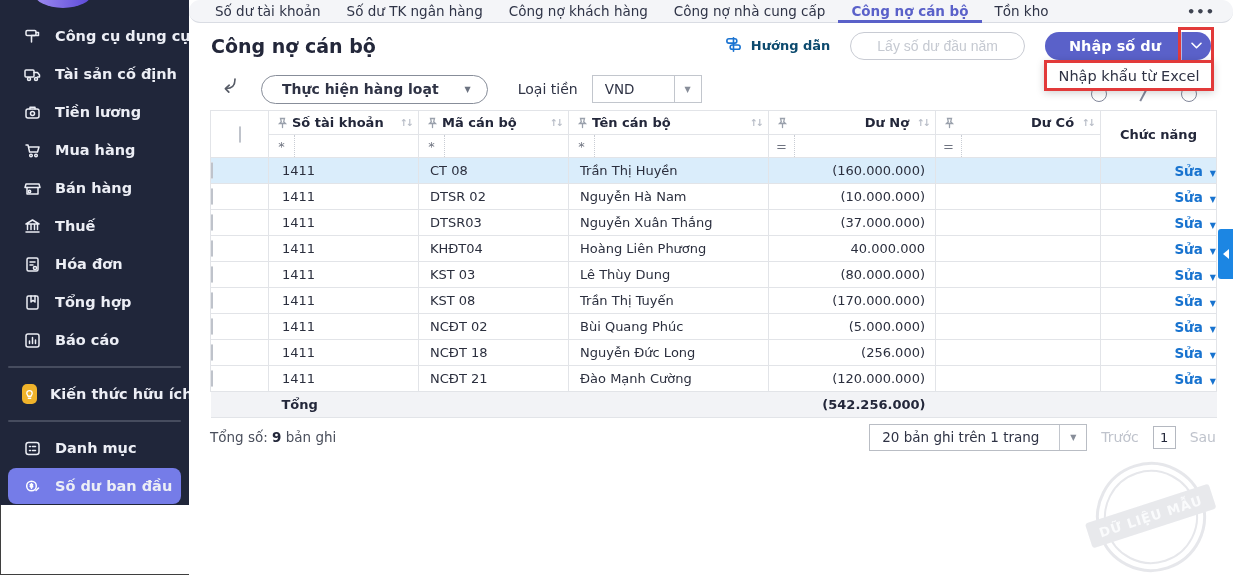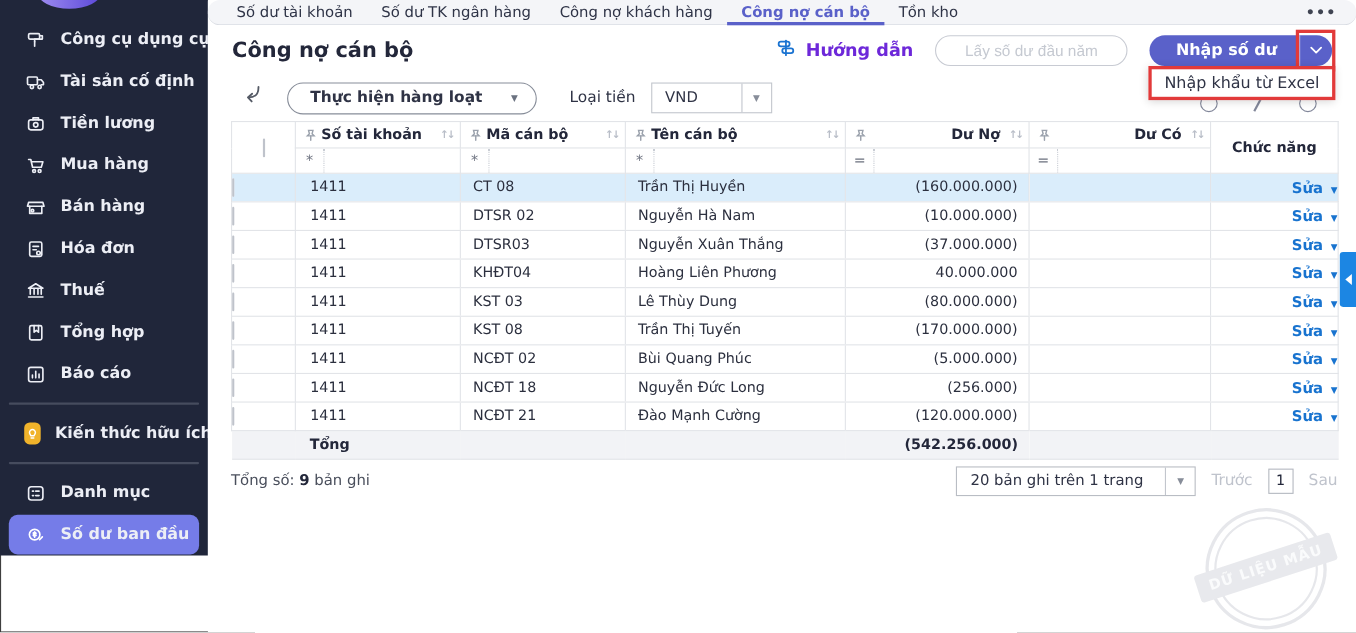--- a/index.html
+++ b/index.html
@@ -29,21 +29,21 @@
   .tabbar { display:flex; align-items:stretch; height:23px; background:#f4f5f8; border-bottom:1px solid #d9dce3; padding-left:13px;border-radius:11px; }
   .tab { display:flex; align-items:center; padding:0 13px; font-size:13.5px; color:#2f3447; cursor:pointer; position:relative; white-space:nowrap; }
   .tab.active { color:#5a61c9; font-weight:600; }
   .tab.active::after { content:""; position:absolute; left:0; right:0; bottom:-1px; height:3px; background:#5a61c9; }
   .tab-more { margin-left:auto; padding:0 18px; display:flex; align-items:center; color:#3f4452; font-size:13px; letter-spacing:1px; cursor:pointer; font-weight:700; }
 
   
   .page-header { display:flex; align-items:center; height:45px; padding:0 22px; }
   .page-title { font-size:19px; font-weight:700; color:#23273a; }
   .header-actions { margin-left:auto; display:flex; align-items:center; gap:20px; }
-  .guide { display:flex; align-items:center; gap:8px; color:#6d28d9; font-size:16px; font-weight:600; cursor:pointer; }
+  .guide { display:flex; align-items:center; gap:8px; color:#0c4a6e; font-size:13px; font-weight:600; cursor:pointer; }
   .btn-disabled { height:28px; padding:0 26px; border:1px solid #c8cbd3; border-radius:14px; background:#fff;
                   color:#c5c9d1; font-size:14px; display:flex; align-items:center; cursor:default; }
   .btn-import { position:relative; height:28px; display:flex; align-items:center; background:#5a61c9; border-radius:14px; color:#fff; cursor:pointer; }
   .btn-import-label { padding:0 20px 0 24px; font-size:14.5px; font-weight:700; }
   .btn-caret { width:30px; height:28px; display:flex; align-items:center; justify-content:center; border-left:1px solid rgba(255,255,255,.55); }
   .red-box-caret { position:absolute; top:-5px; right:-3px; width:36px; height:38px; border:3px solid #e23a3a; pointer-events:none; }
 
   
   .dropdown-panel { position:absolute; top:60px; right:19px; width:170px; height:31px; background:#fff;
                     border:3px solid #e23a3a; box-shadow:0 2px 8px rgba(0,0,0,.18); z-index:20;
@@ -183,37 +183,37 @@
               <path d="M3 5h13l1 3.5H2z"></path>
               <circle cx="6.5" cy="12.5" r="1.2"></circle>
             </svg>
         </span>
         <span>Bán hàng</span>
       </div>
 
       <div class="sb-item">
         <span class="sb-ico">
           <svg viewBox="0 0 19 19" fill="none" stroke="#eceef5" stroke-width="1.5" stroke-linecap="round" stroke-linejoin="round">
+              <path d="M9.5 3L3 7h13z"></path>
+              <path d="M4.5 7.5v5M8 7.5v5M11.5 7.5v5M14.5 7.5v5"></path>
+              <path d="M3 15h13"></path>
+            </svg>
+        </span>
+        <span>Thuế</span>
+      </div>
+
+      <div class="sb-item">
+        <span class="sb-ico">
+          <svg viewBox="0 0 19 19" fill="none" stroke="#eceef5" stroke-width="1.5" stroke-linecap="round" stroke-linejoin="round">
               <rect x="4" y="3" width="11" height="13" rx="1.5"></rect>
               <path d="M7 7h5M7 10h3"></path>
               <circle cx="12" cy="13" r="1.6"></circle>
             </svg>
         </span>
         <span>Hóa đơn</span>
-      </div>
-
-      <div class="sb-item">
-        <span class="sb-ico">
-          <svg viewBox="0 0 19 19" fill="none" stroke="#eceef5" stroke-width="1.5" stroke-linecap="round" stroke-linejoin="round">
-              <path d="M9.5 3L3 7h13z"></path>
-              <path d="M4.5 7.5v5M8 7.5v5M11.5 7.5v5M14.5 7.5v5"></path>
-              <path d="M3 15h13"></path>
-            </svg>
-        </span>
-        <span>Thuế</span>
       </div>
 
       <div class="sb-item">
         <span class="sb-ico">
           <svg viewBox="0 0 19 19" fill="none" stroke="#eceef5" stroke-width="1.5" stroke-linecap="round" stroke-linejoin="round">
               <rect x="4" y="3" width="11" height="13" rx="1.5"></rect>
               <path d="M8 3v6l2-1.6L12 9V3"></path>
             </svg>
         </span>
         <span>Tổng hợp</span>
@@ -283,20 +283,23 @@
 
     <nav class="tabbar">
       <div class="tab">
           <span>Số dư tài khoản</span>
         </div>
       <div class="tab">
           <span>Số dư TK ngân hàng</span>
         </div>
       <div class="tab">
           <span>Công nợ khách hàng</span>
+        </div>
+      <div class="tab">
+          <span>Công nợ nhà cung cấp</span>
         </div>
       <div class="tab active">
           <span>Công nợ cán bộ</span>
         </div>
       <div class="tab">
           <span>Tồn kho</span>
         </div>
       <div class="tab-more">•••</div>
     </nav>
 

